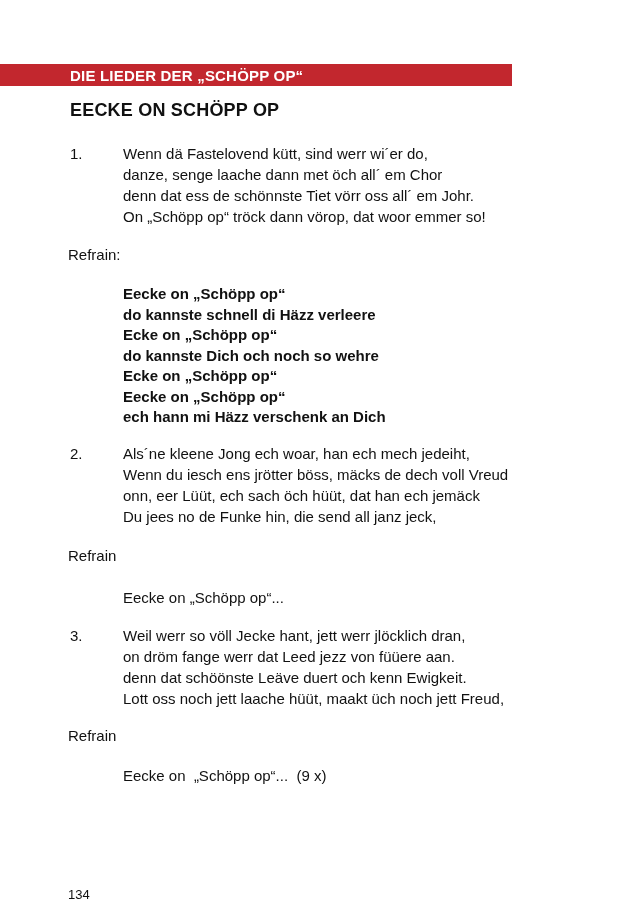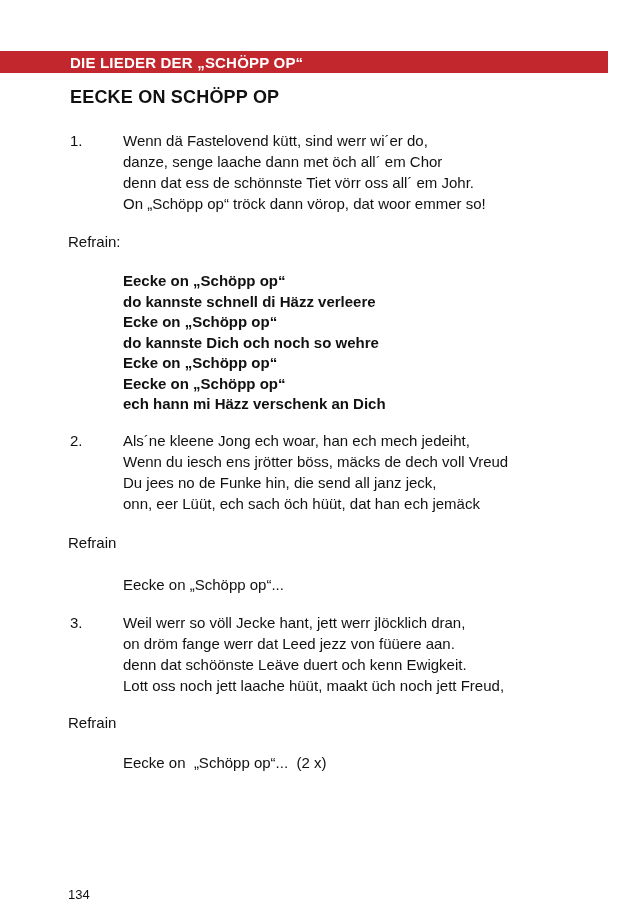--- a/index.html
+++ b/index.html
@@ -6,23 +6,23 @@
   html, body { background: #ffffff; }
   body {
     width: 640px;
     height: 908px;
     position: relative;
     font-family: "Liberation Sans", "DejaVu Sans", sans-serif;
     color: #111111;
     overflow: hidden;
   }
   .header-bar {
-    margin-top: 51px;
+    margin-top: 64px;
     height: 22px;
-    width: 608px;
+    width: 512px;
     background: #C2272E;
     display: flex;
     align-items: center;
     padding-left: 70px;
   }
   .header-bar .bar-text {
     color: #ffffff;
     font-weight: bold;
     font-size: 15px;
     letter-spacing: 0.2px;
@@ -105,36 +105,36 @@
   <span class="line">Ecke on „Schöpp op“</span>
   <span class="line">Eecke on „Schöpp op“</span>
   <span class="line">ech hann mi Häzz verschenk an Dich</span>
 </div>
 
 <div class="verse verse-2">
   <span class="verse-num">2.</span>
   <span class="verse-lines">
     <span class="line">Als´ne kleene Jong ech woar, han ech mech jedeiht,</span>
     <span class="line">Wenn du iesch ens jrötter böss, mäcks de dech voll Vreud</span>
+    <span class="line">onn, eer Lüüt, ech sach öch hüüt, dat han ech jemäck</span>
     <span class="line">Du jees no de Funke hin, die send all janz jeck,</span>
-    <span class="line">onn, eer Lüüt, ech sach öch hüüt, dat han ech jemäck</span>
   </span>
 </div>
 
 <div class="refrain-label refrain-label-2">Refrain</div>
 
 <div class="refrain-short">Eecke on „Schöpp op“...</div>
 
 <div class="verse verse-3">
   <span class="verse-num">3.</span>
   <span class="verse-lines">
     <span class="line">Weil werr so völl Jecke hant, jett werr jlöcklich dran,</span>
     <span class="line">on dröm fange werr dat Leed jezz von füüere aan.</span>
     <span class="line">denn dat schöönste Leäve duert och kenn Ewigkeit.</span>
     <span class="line">Lott oss noch jett laache hüüt, maakt üch noch jett Freud,</span>
   </span>
 </div>
 
 <div class="refrain-label refrain-label-3">Refrain</div>
 
-<div class="refrain-final">Eecke on  „Schöpp op“...  (2 x)</div>
+<div class="refrain-final">Eecke on  „Schöpp op“...  (9 x)</div>
 
 <div class="page-number">134</div>
 
 </body></html>

